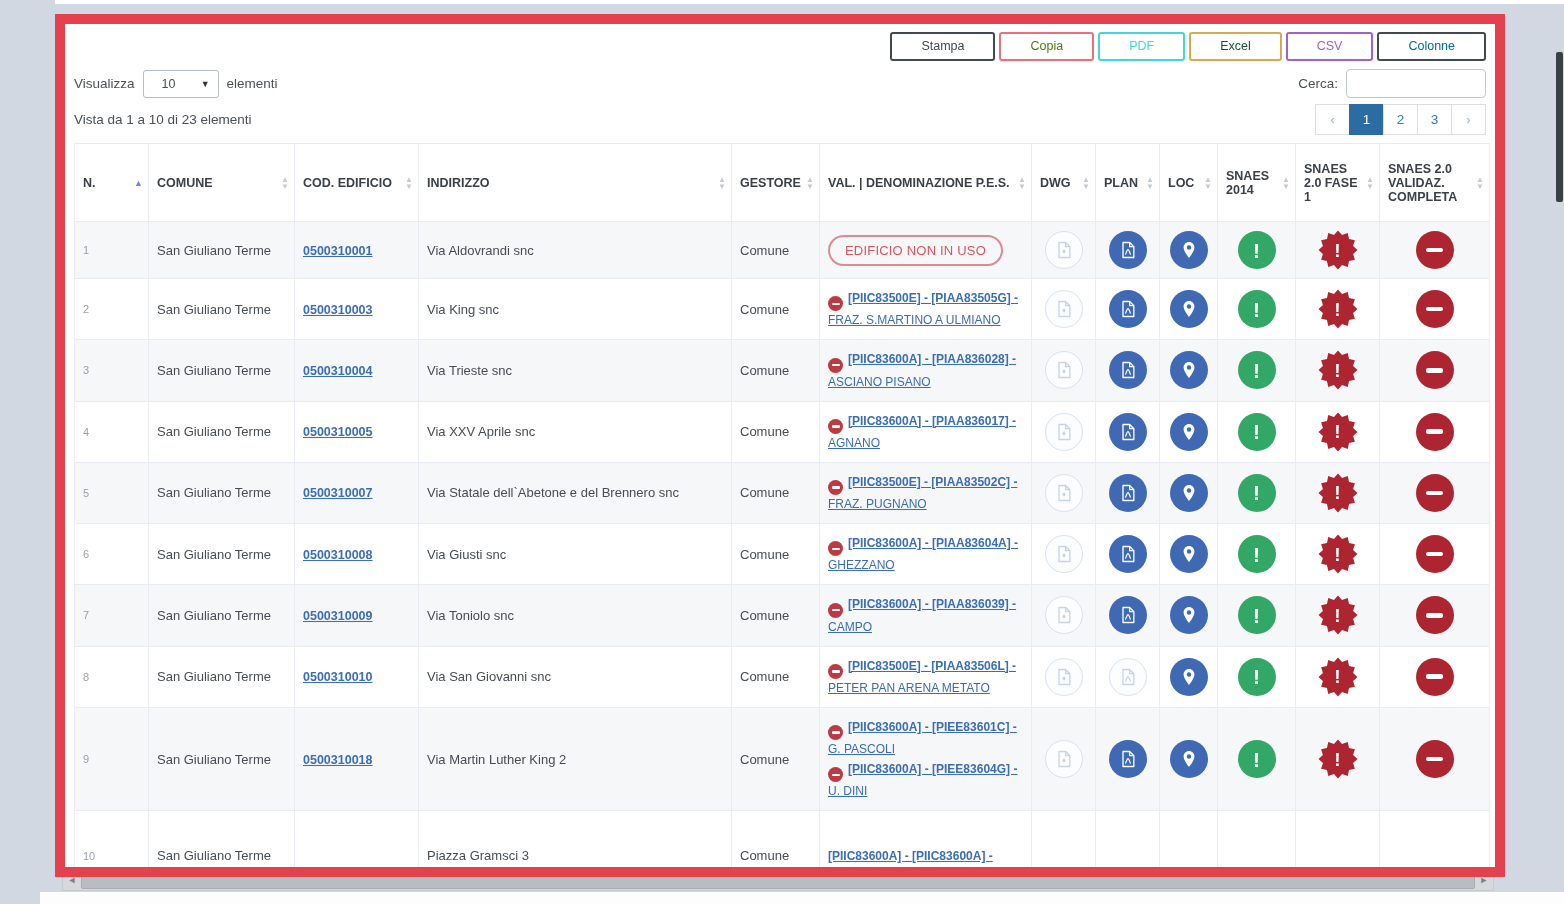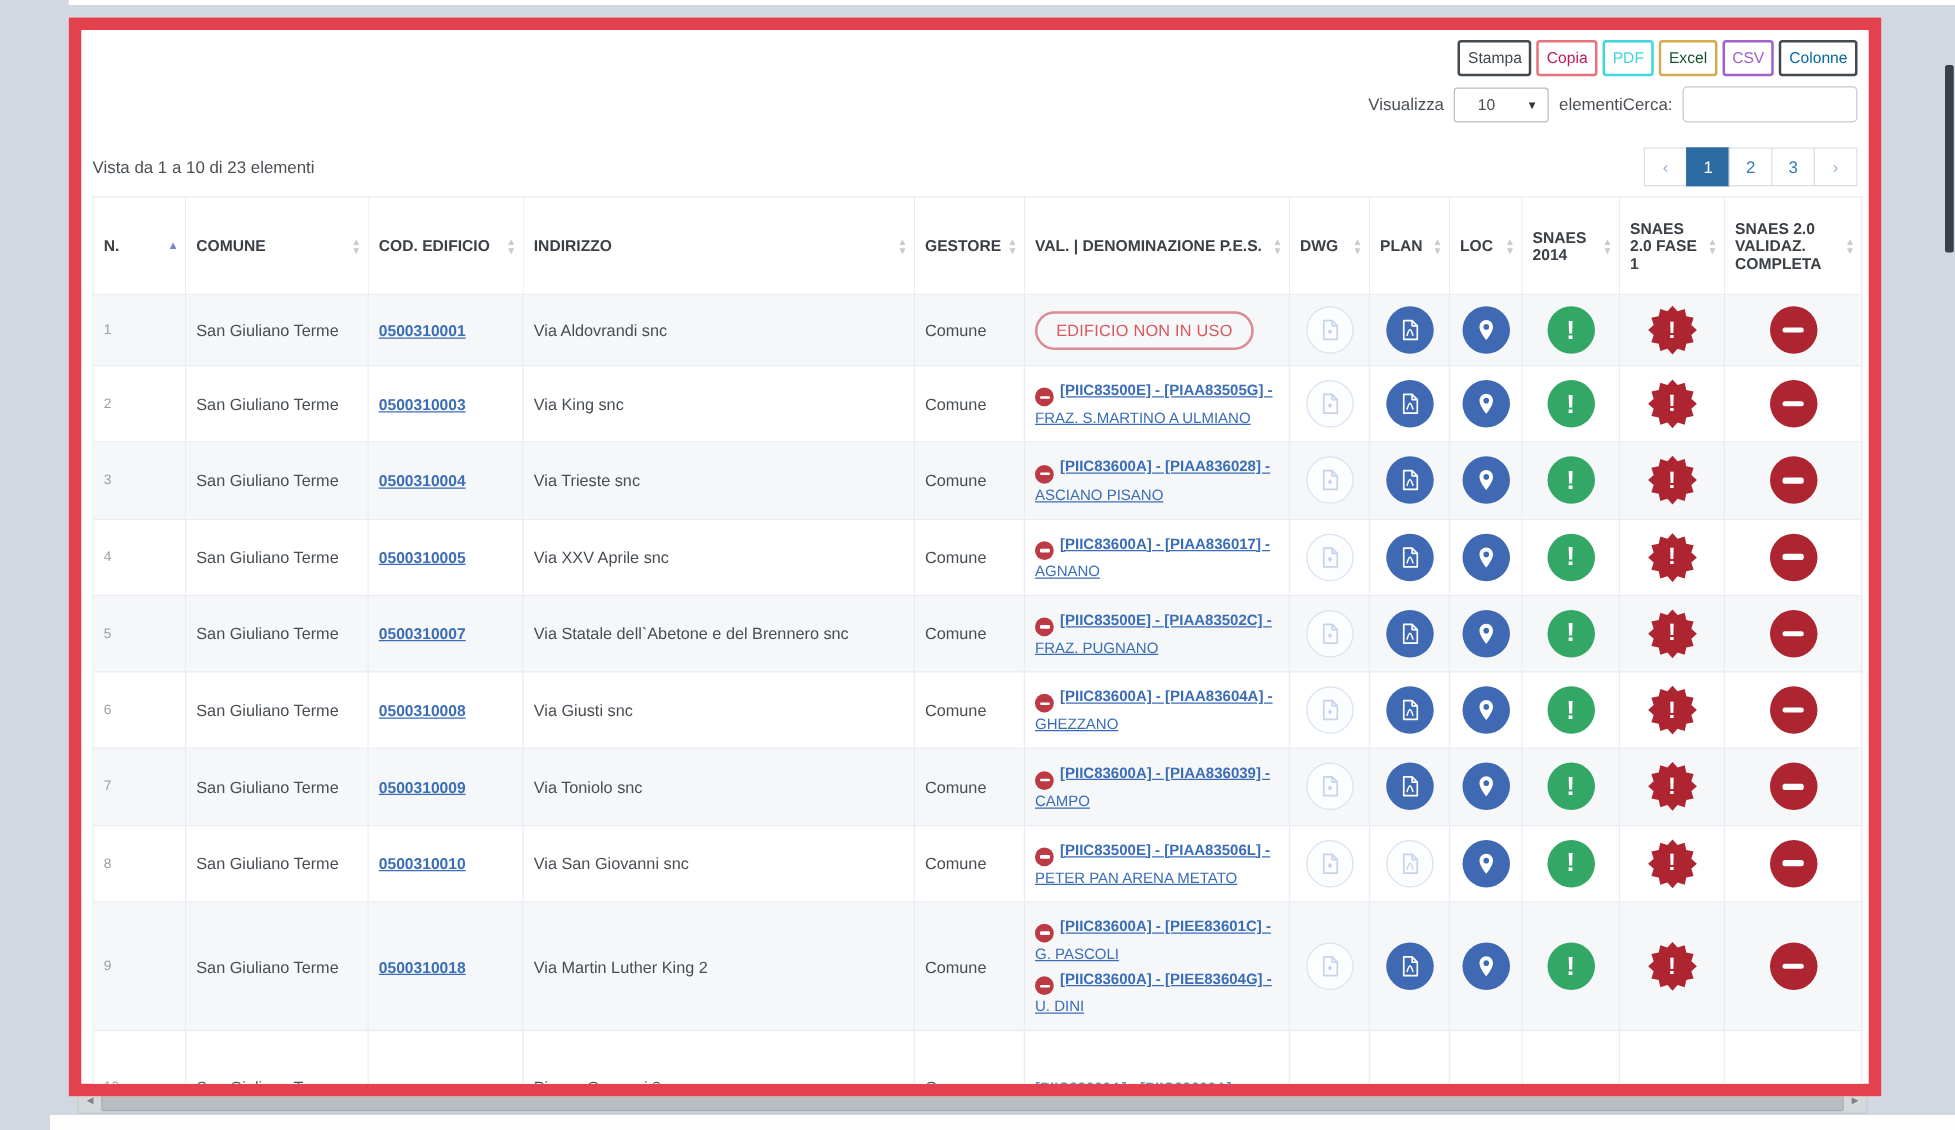--- a/index.html
+++ b/index.html
@@ -23,32 +23,32 @@
   
   .frame {
     position:absolute; left:55px; top:14px; width:1450px; height:863px;
     border:10px solid #e3414e; background:#fff; z-index:2; overflow:hidden;
   }
 
   .page-title { margin:16px 9px 0 9px; padding-bottom:14px; border-bottom:1px solid #eaeaea;
     font-size:17.5px; color:#55595e; }
 
   .toolbar-row { display:flex; justify-content:flex-end; gap:4px; margin:8px 9px 0 9px; }
-  .tb-btn { background:#fff; border:2px solid #444; border-radius:3px; padding:5px 6px;
+  .tb-btn { background:#fff; border:2px solid #444; border-radius:3px; padding:5px 29px;
     font-size:12.5px; font-family:inherit; cursor:pointer; line-height:1.2; }
 
-  .controls-row { display:flex; justify-content:flex-end; align-items:center; margin:8px 9px 0 9px; }
+  .controls-row { display:flex; justify-content:space-between; align-items:center; margin:8px 9px 0 9px; }
   .length-menu { display:flex; align-items:center; gap:8px; font-size:13.5px; color:#4a5056; }
   .select-box { width:76px; height:28px; border:1px solid #b7bdc4; border-radius:3px; background:#fff;
     display:flex; align-items:center; justify-content:space-between; padding:0 8px 0 18px; font-size:12.5px; cursor:pointer; }
   .select-box .caret { font-size:9px; color:#333; }
   .search-wrap { display:flex; align-items:center; gap:8px; font-size:13.5px; color:#4a5056; }
   .search-input { width:140px; height:29px; border:1px solid #c3c8ce; border-radius:4px; background:#fff; padding:0 6px; font-size:13px; }
 
-  .info-row { display:flex; justify-content:space-between; align-items:center; margin:20px 9px 0 9px;gap:25px; }
+  .info-row { display:flex; justify-content:space-between; align-items:center; margin:6px 9px 0 9px;gap:25px; }
   .info-text { font-size:13.5px; color:#4a5056; }
   .pagination { display:flex; }
   .page-item { min-width:35px; padding:7px 12px; text-align:center; border:1px solid #dddfe2; margin-left:-1px;
     font-size:13.5px; color:#337ab7; text-decoration:none; background:#fff; cursor:pointer; }
   .page-item.prev, .page-item.next { color:#92b6d8; }
   .page-item.active { background:#2d6ca2; border-color:#2d6ca2; color:#fff; }
 
   table { border-collapse:collapse; table-layout:fixed; margin:8px 6px 0 9px; width:1415px; border:1px solid #e7ecf2; }
   th, td { border:1px solid #e9edf3; }
   thead th { height:78px; padding:6px 18px 6px 8px; text-align:left; vertical-align:middle;
@@ -119,21 +119,21 @@
   <span class="arrow">◄</span>
   <span class="thumb"></span>
   <span class="arrow">►</span>
 </div>
 
 <div class="frame">
 
 
   <div class="toolbar-row">
       <button class="tb-btn" style="border-color: rgb(67, 73, 78); color: rgb(67, 73, 78);">Stampa</button>
-      <button class="tb-btn" style="border-color: rgb(232, 114, 123); color: #be185d;">Copia</button>
+      <button class="tb-btn" style="border-color: rgb(232, 114, 123); color: #4d7c0f;">Copia</button>
       <button class="tb-btn" style="border-color: rgb(65, 214, 217); color: rgb(65, 214, 217);">PDF</button>
       <button class="tb-btn" style="border-color: rgb(213, 170, 80); color: #14532d;">Excel</button>
       <button class="tb-btn" style="border-color: rgb(160, 97, 201); color: rgb(160, 97, 201);">CSV</button>
       <button class="tb-btn" style="border-color: rgb(67, 73, 78); color: #0369a1;">Colonne</button>
     </div>
 
   <div class="controls-row">
     <div class="length-menu">
       <span>Visualizza</span>
       <span class="select-box">

